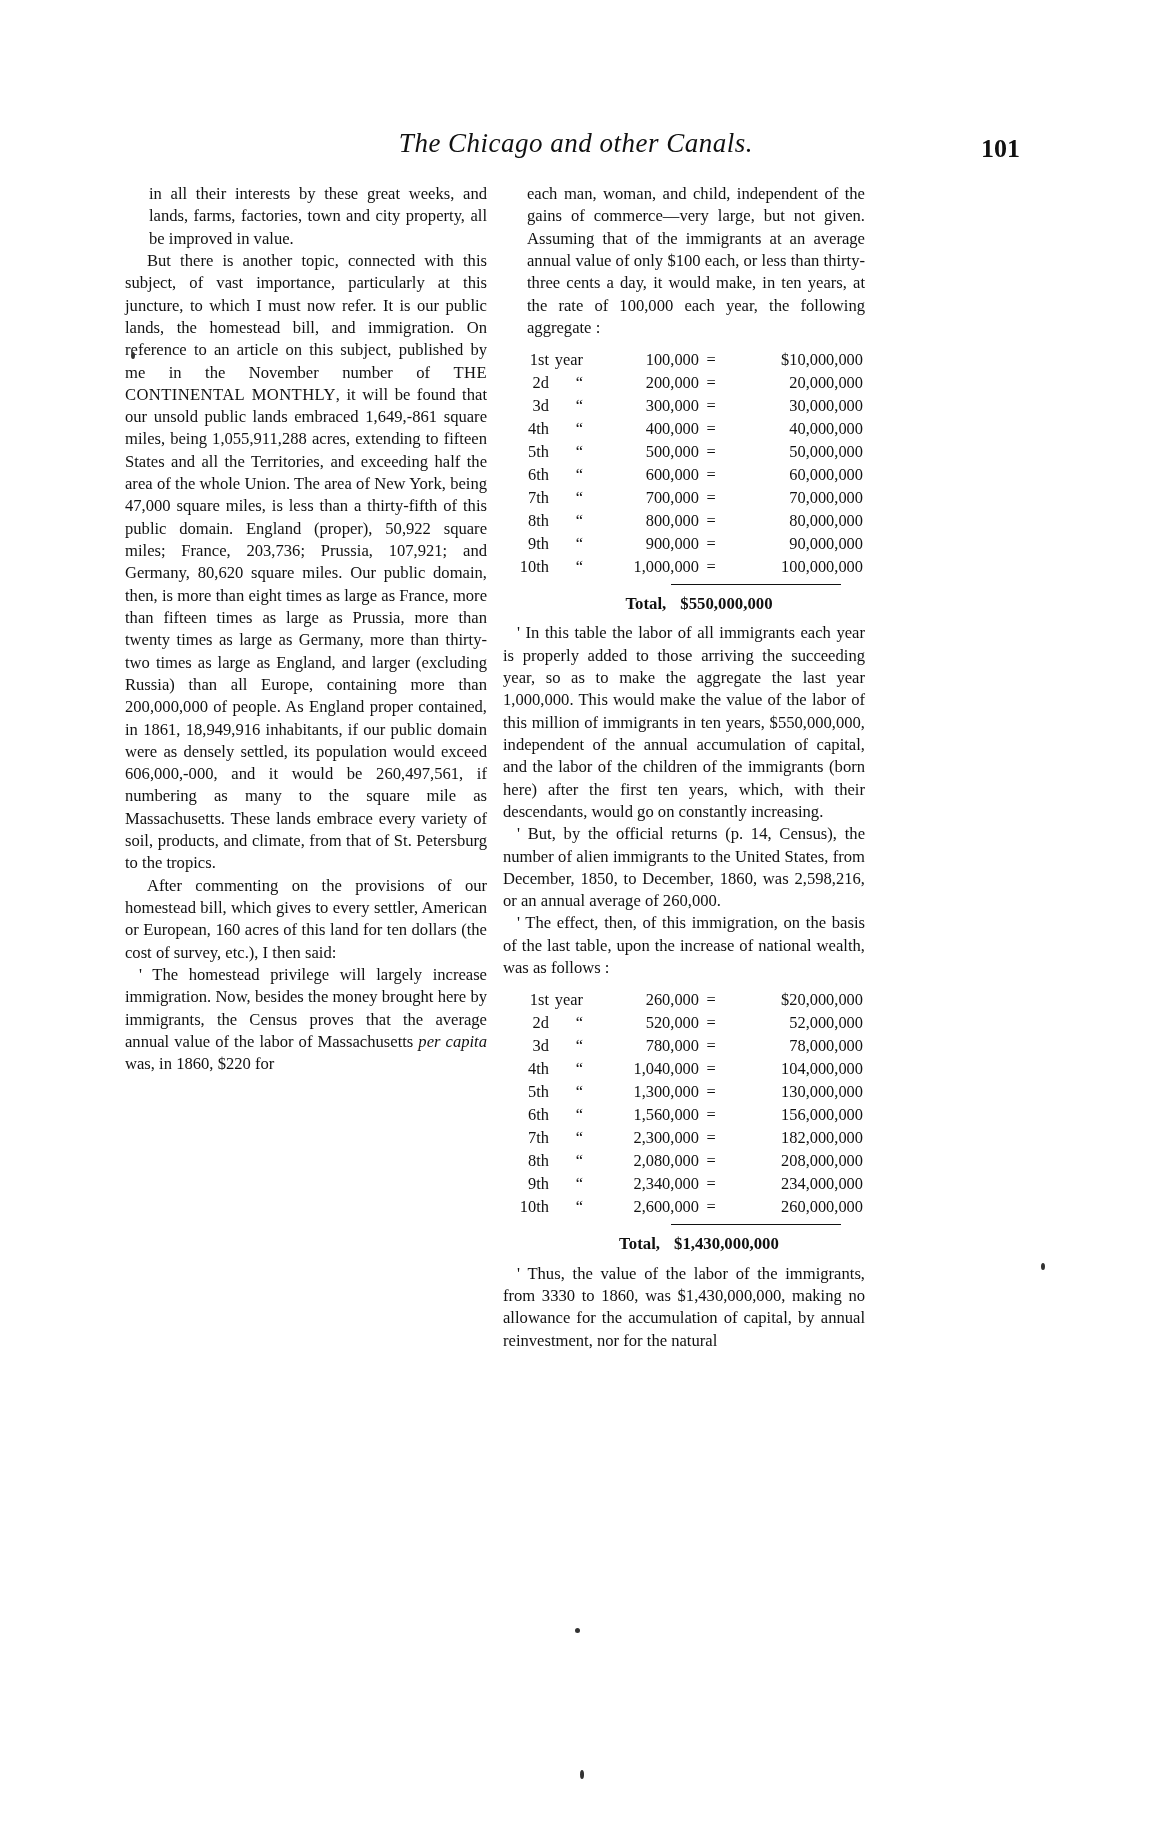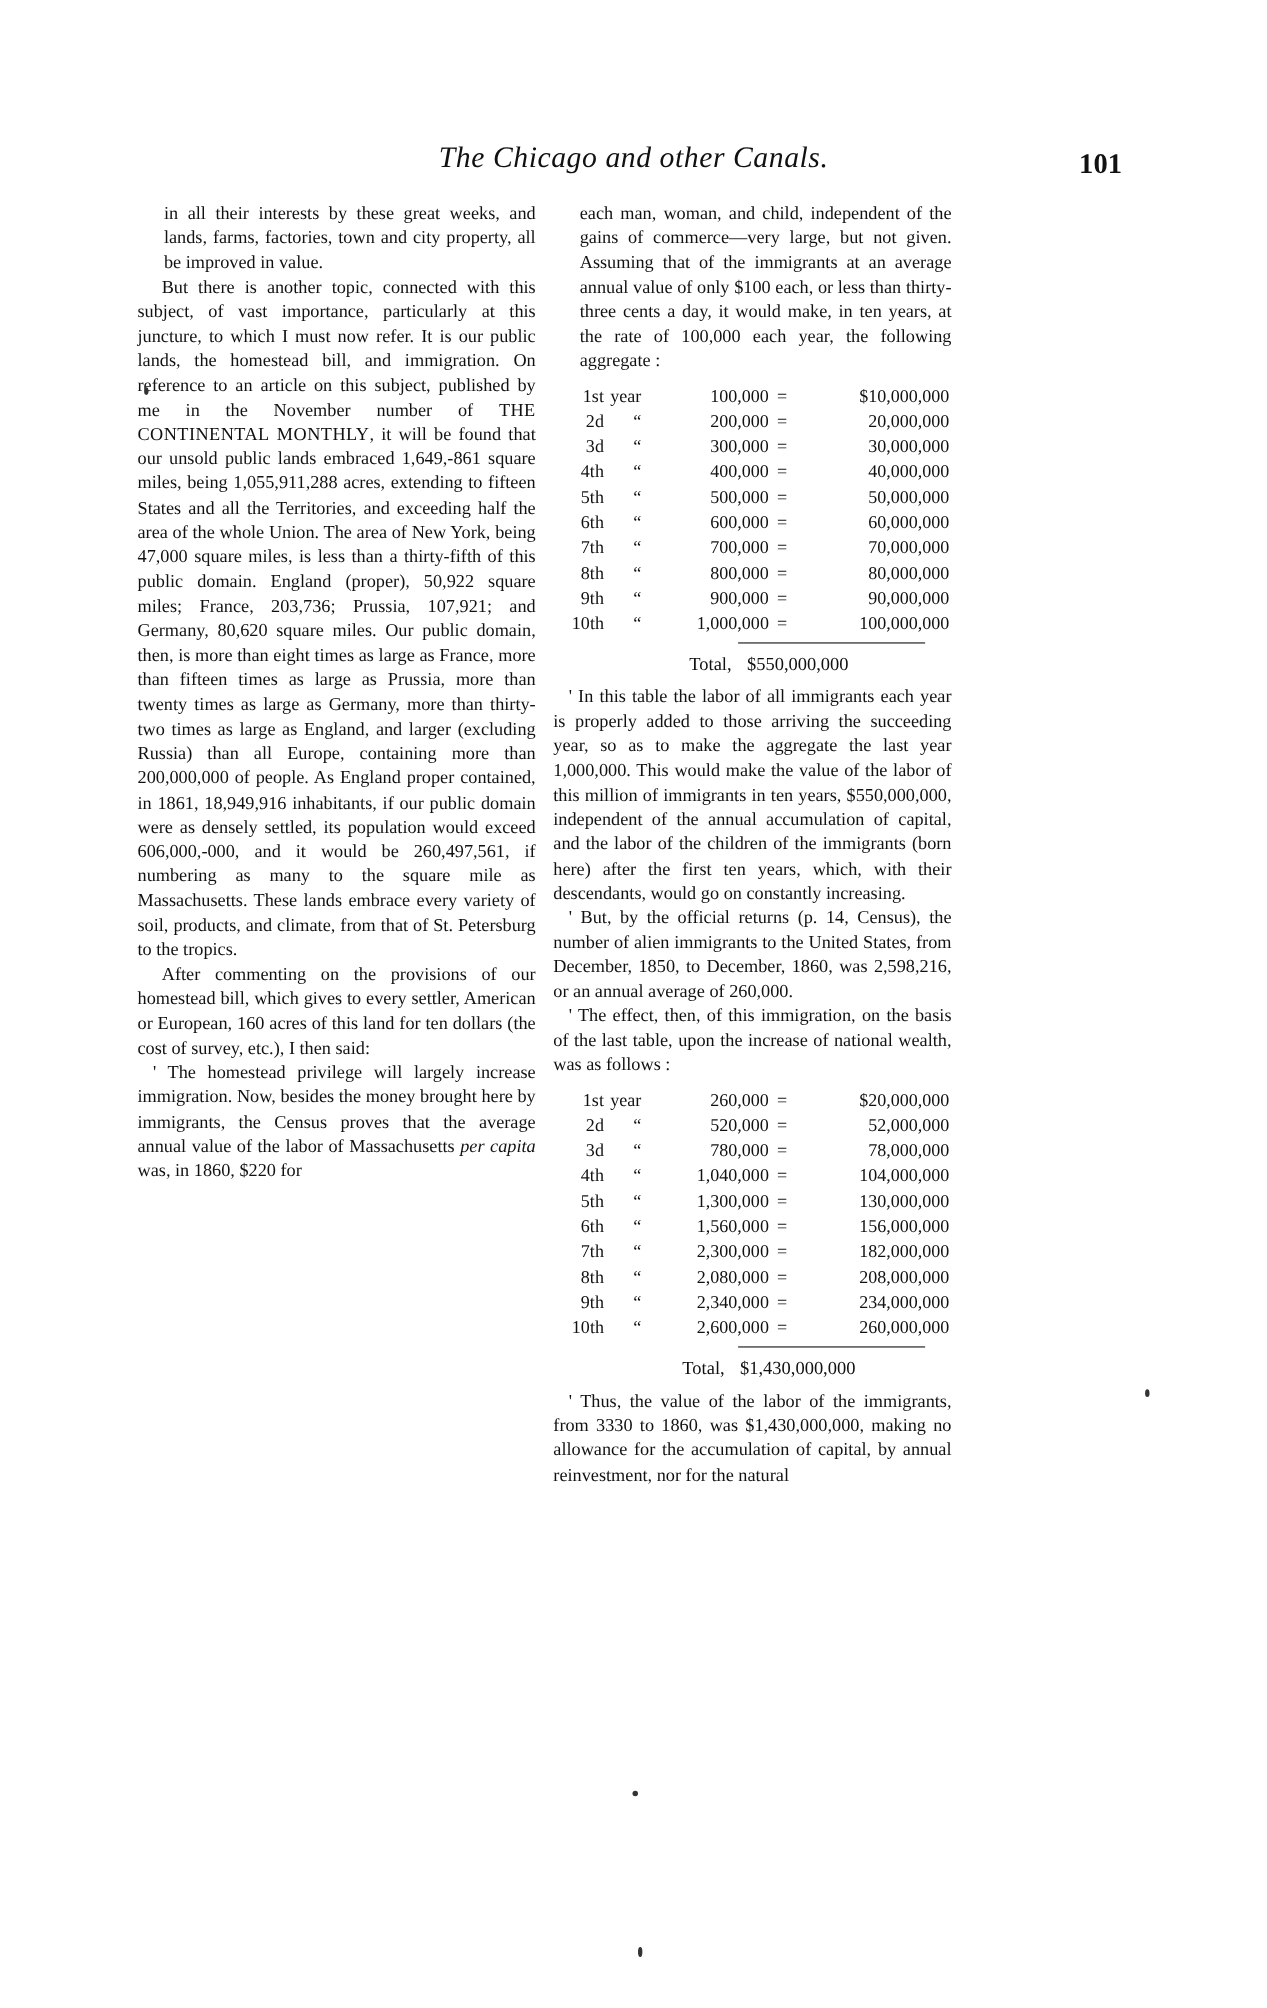--- a/index.html
+++ b/index.html
@@ -119,20 +119,21 @@
     border-top: 1.6px solid #111;
     width: 170px;
     margin: 5px 0 0 auto;
     margin-right: 24px;
   }
   .total {
     text-align: center;
     font-size: 16.8px;
     margin: 8px 0 7px 0;
     padding-left: 30px;
+    font-weight: bold;
   }
   .total .tlabel { margin-right: 14px; }
 
   .speck {
     position: absolute;
     background: #333;
     border-radius: 50%;
   }
 </style>
 </head>

